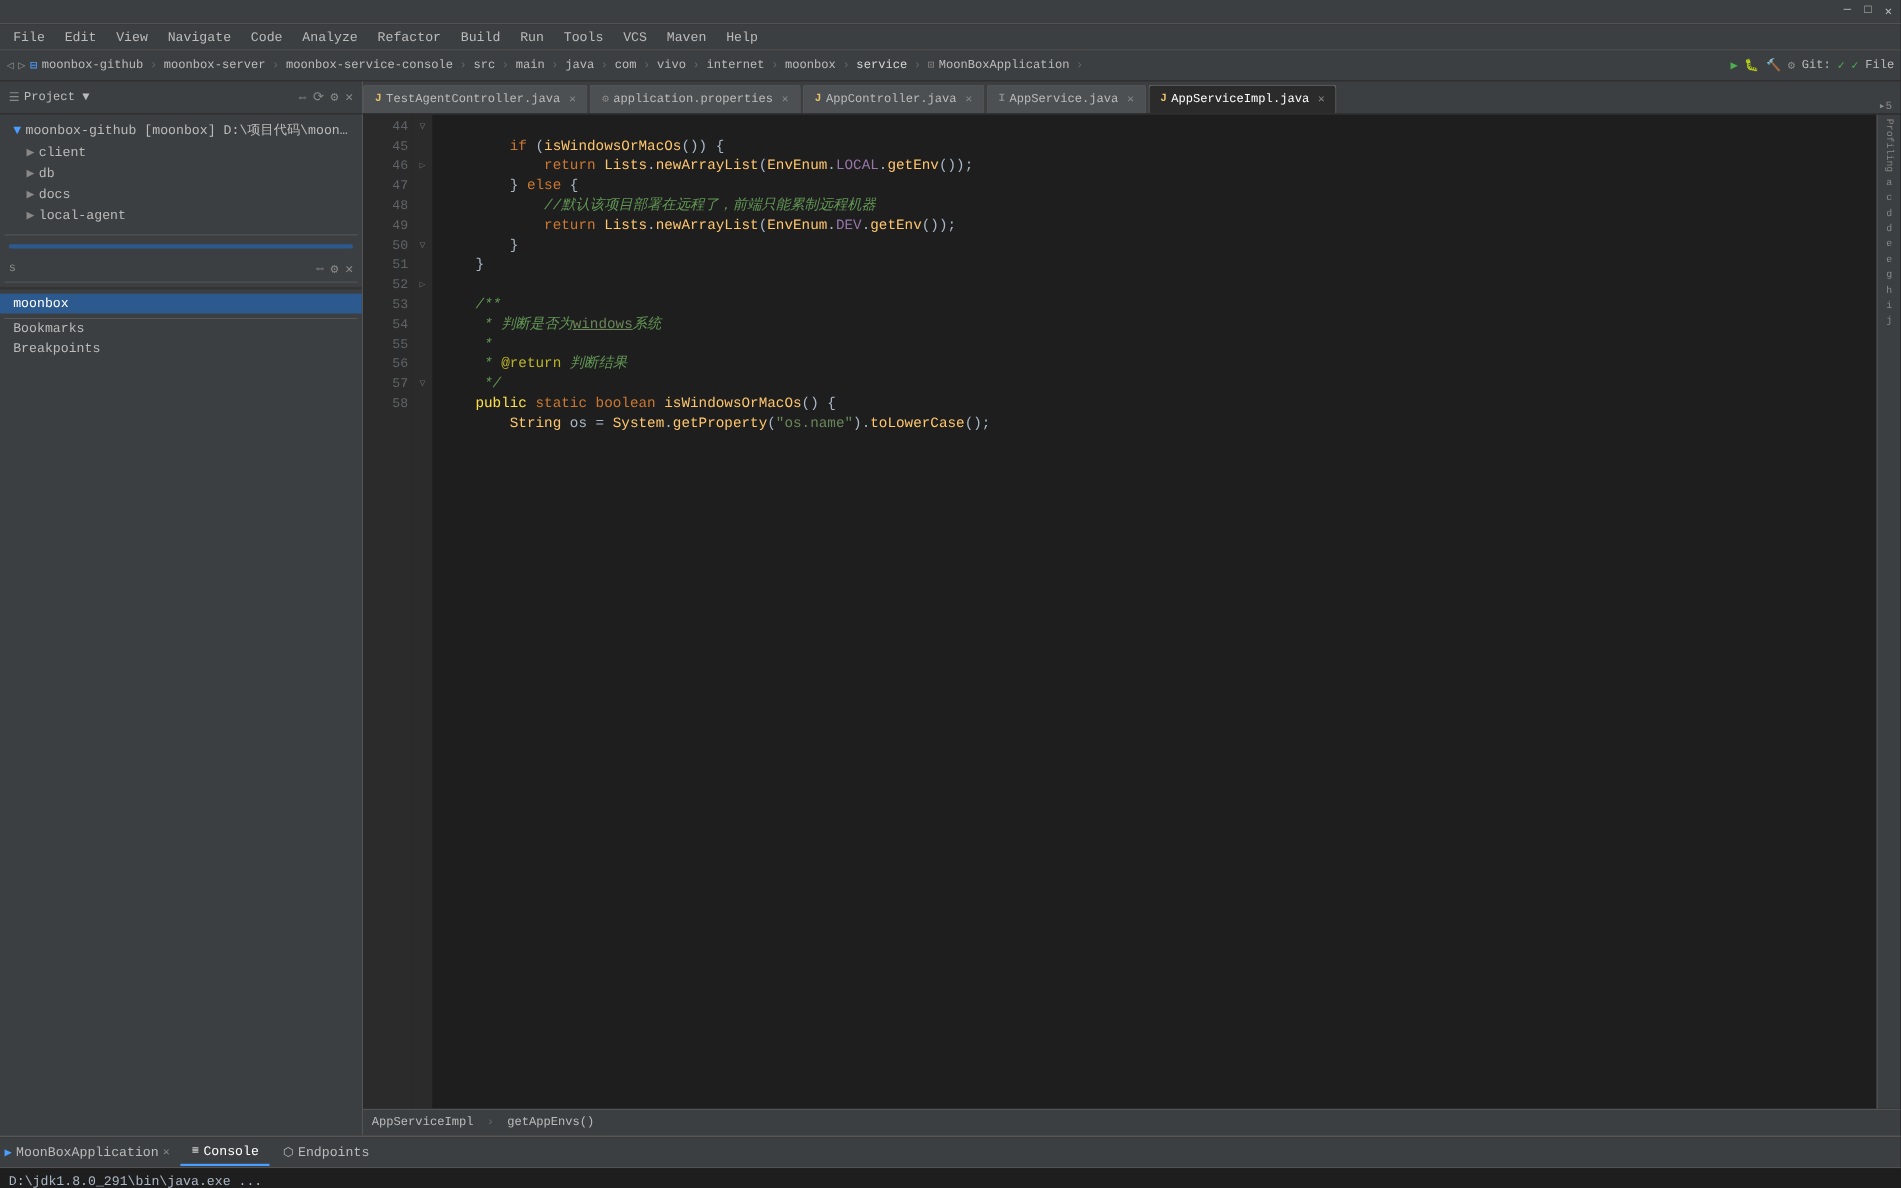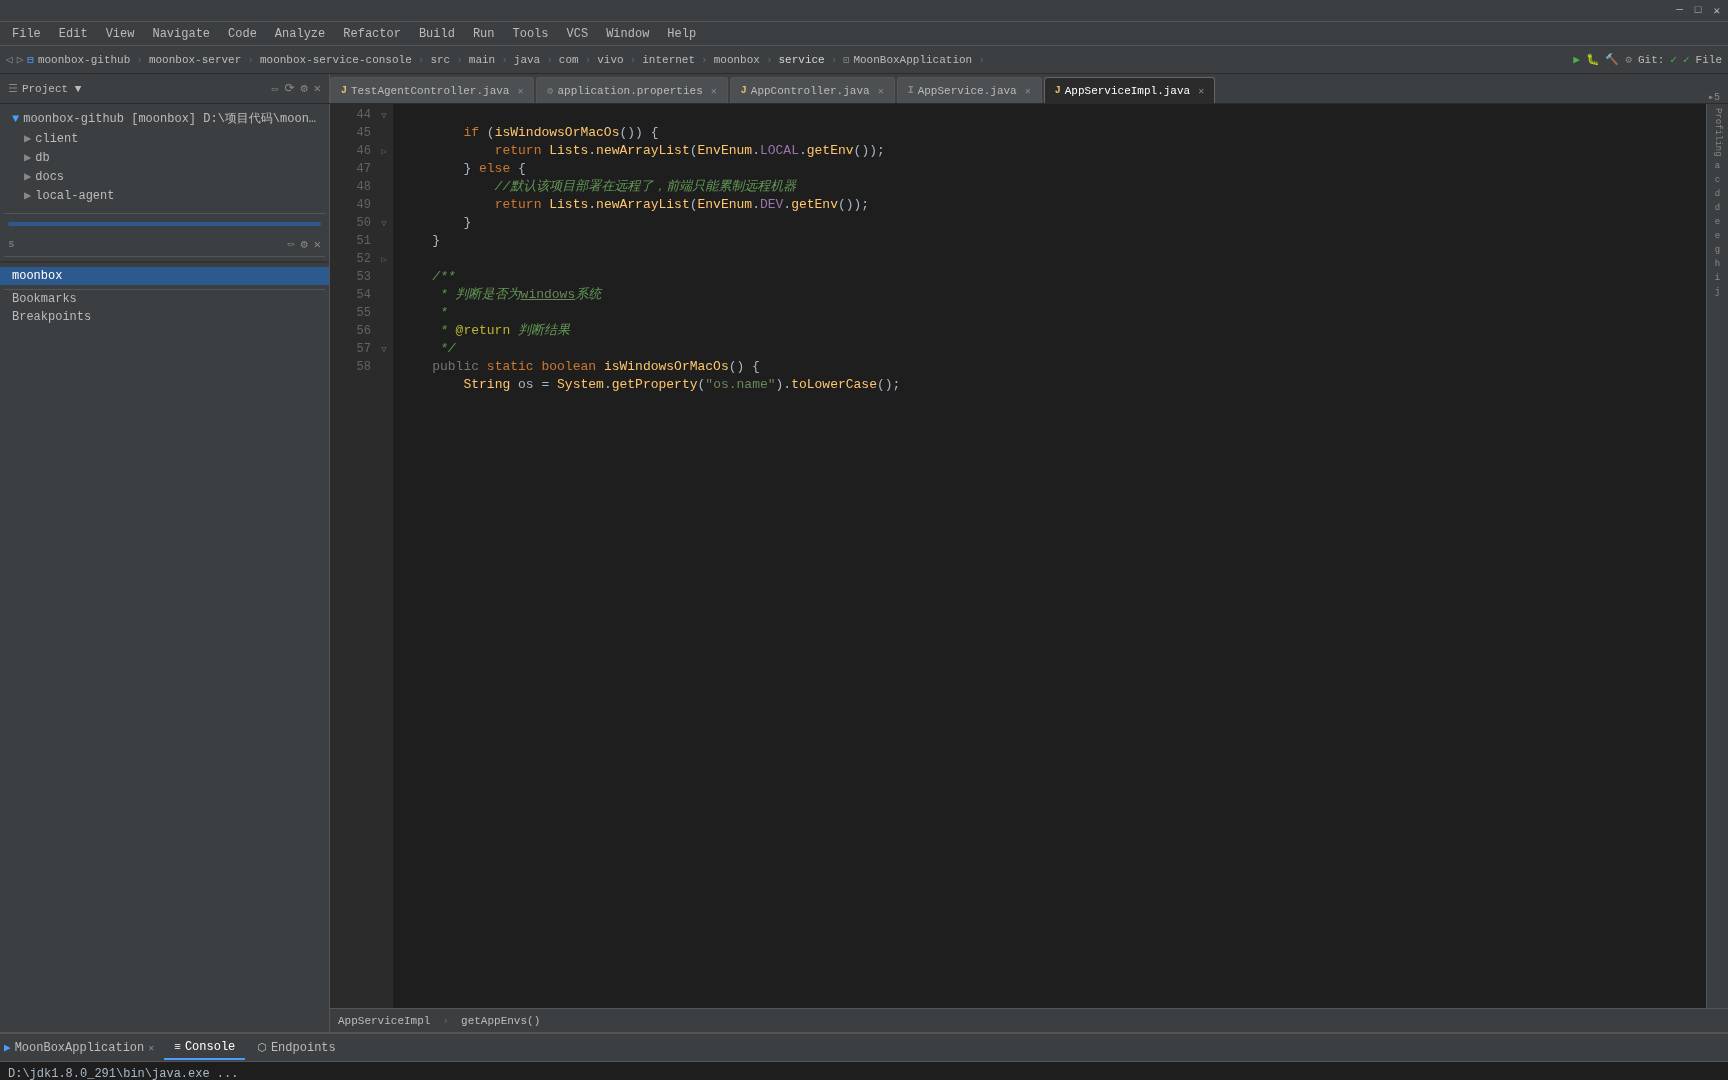--- a/index.html
+++ b/index.html
@@ -206,21 +206,21 @@
       background: #1e1e1e;
       overflow-y: auto;
       padding: 4px 8px;
       font-size: 12px;
       color: #bbbbbb;
       line-height: 17px;
     }
 
     
     .kw { color: #cc7832; }
-    .kw2 { color: #737373; }
+    .kw2 { color: #fde047; }
     .str { color: #6a8759; }
     .comment { color: #629755; font-style: italic; }
     .method { color: #ffc66d; }
     .type { color: #ffc66d; }
     .annotation { color: #bbb529; }
     .var { color: #9876aa; }
     .plain { color: #a9b7c6; }
 
     
     ::-webkit-scrollbar { width: 8px; height: 8px; }
@@ -243,21 +243,21 @@
   <span class="menu-item">Edit</span>
   <span class="menu-item">View</span>
   <span class="menu-item">Navigate</span>
   <span class="menu-item">Code</span>
   <span class="menu-item">Analyze</span>
   <span class="menu-item">Refactor</span>
   <span class="menu-item">Build</span>
   <span class="menu-item">Run</span>
   <span class="menu-item">Tools</span>
   <span class="menu-item">VCS</span>
-  <span class="menu-item">Window</span>
+  <span class="menu-item">Maven</span>
   <span class="menu-item">Help</span>
 </div>
 
 <div id="nav-bar">
   <span style="color:#888; cursor:pointer;">◁</span>
   <span style="color:#888; cursor:pointer;">▷</span>
   <span style="color:#4a9eff;">⊟</span>
   <span class="nav-item">moonbox-github</span>
   <span class="nav-sep">›</span>
   <span class="nav-item">moonbox-server</span>

